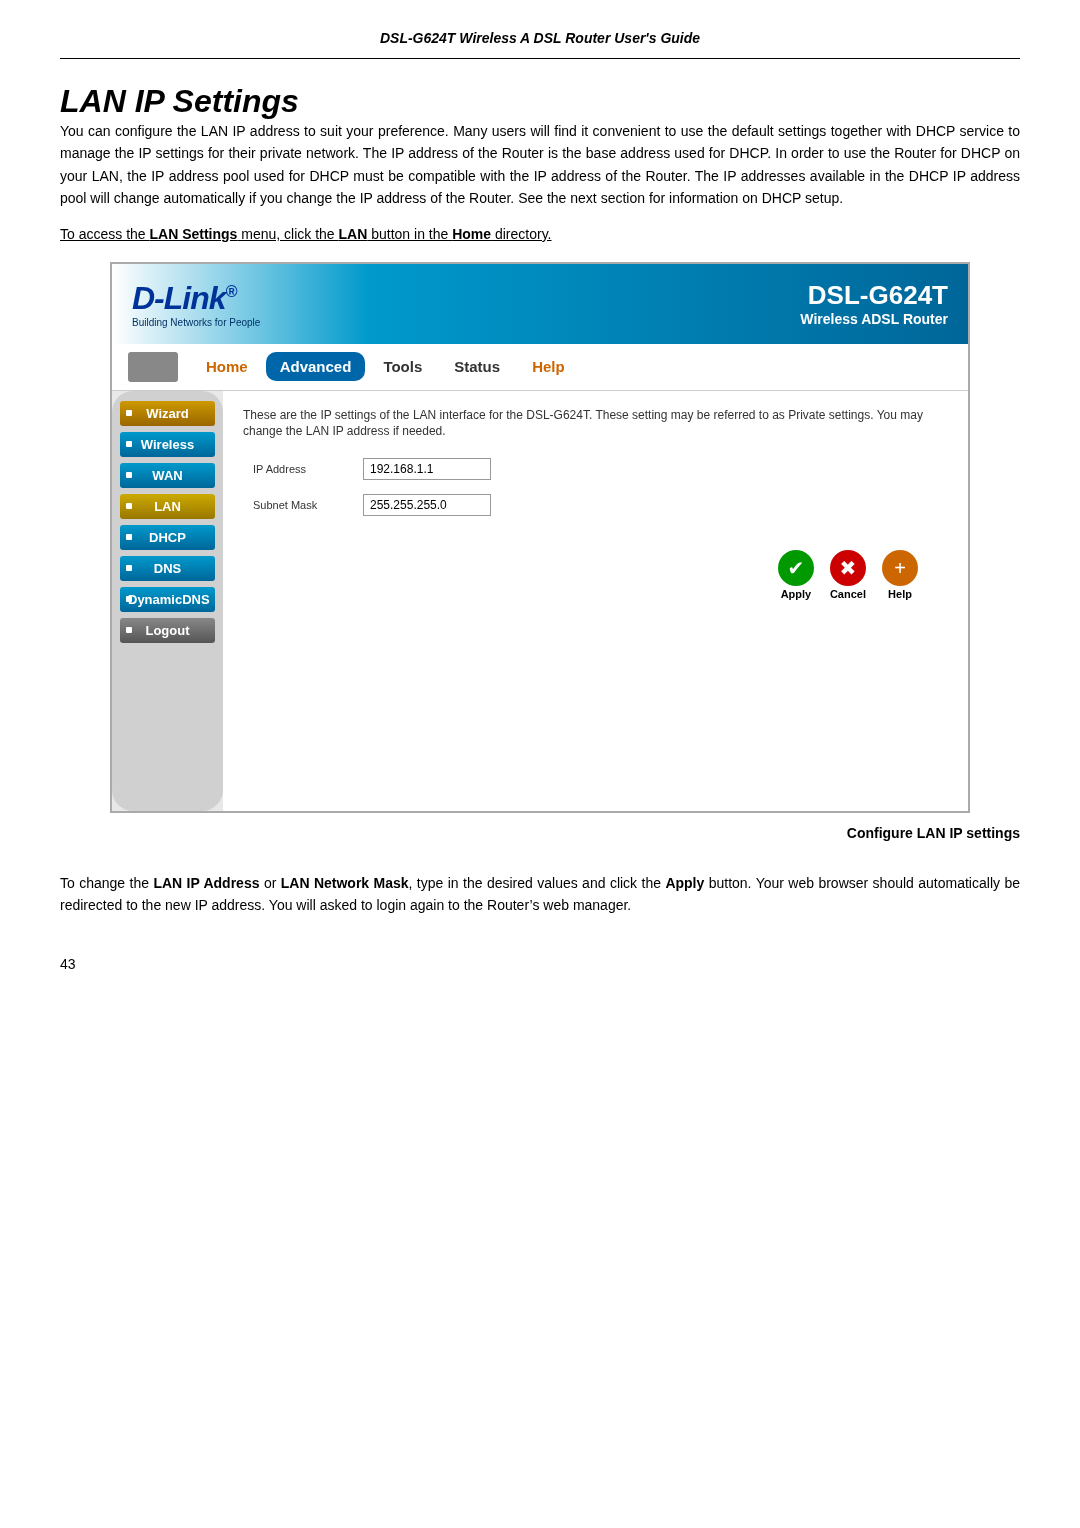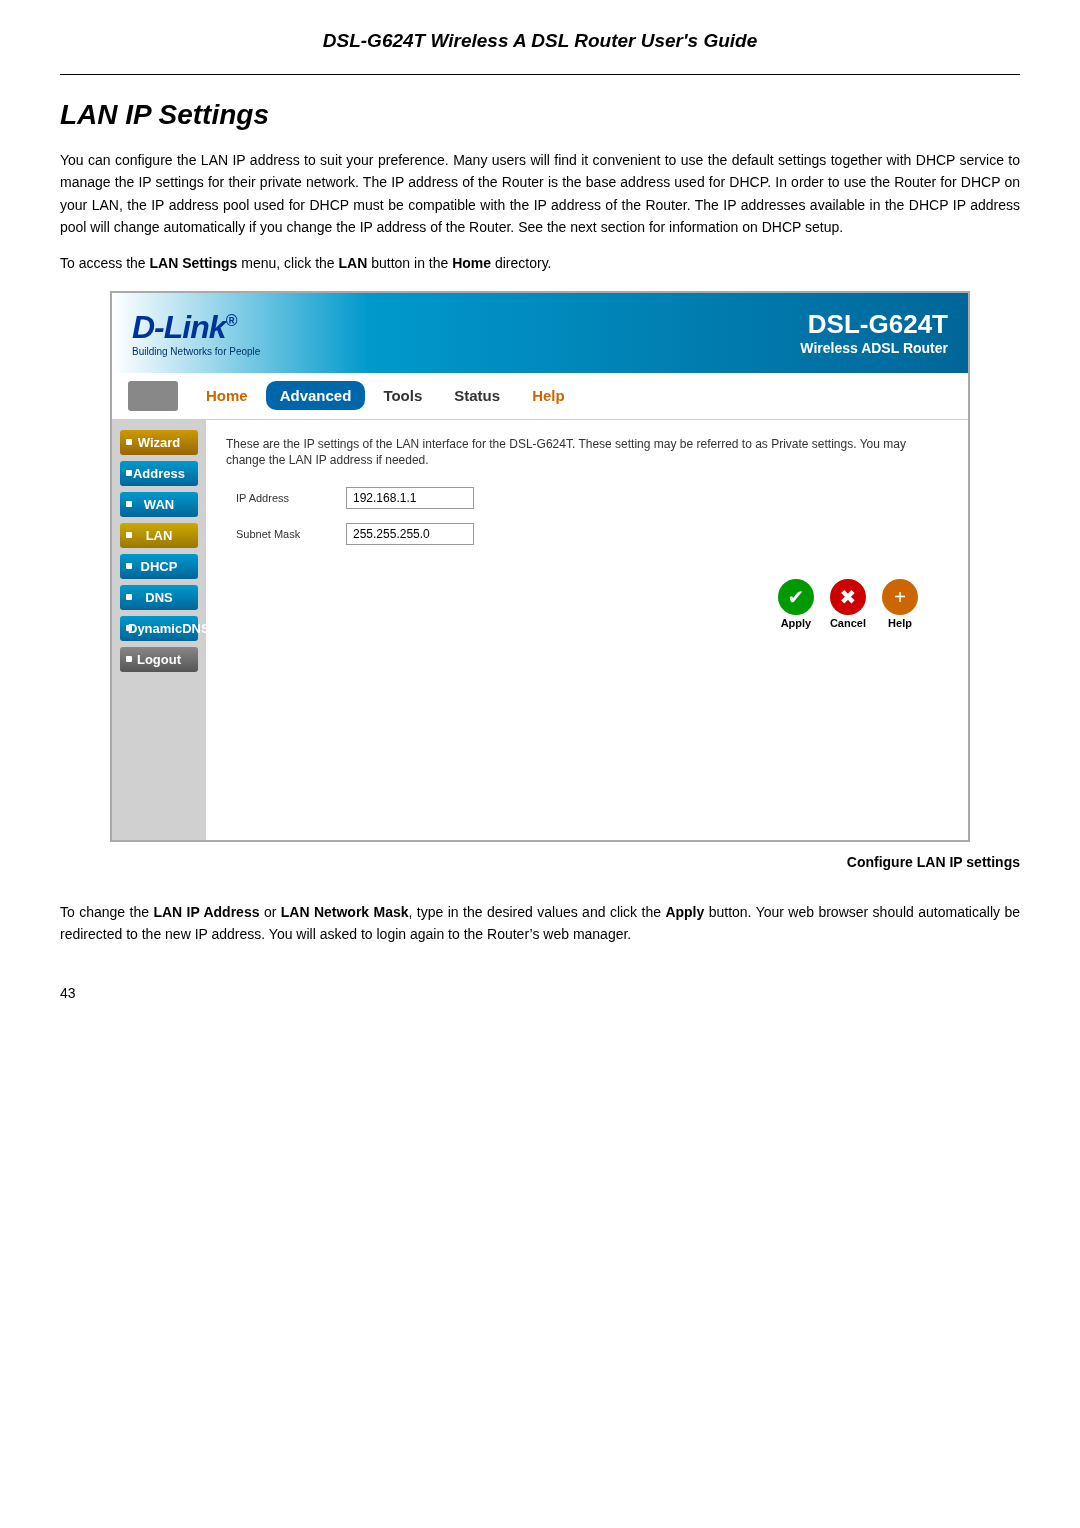--- a/index.html
+++ b/index.html
@@ -10,43 +10,43 @@
       min-height: 1528px;
       padding: 30px 60px;
       font-size: 15px;
       color: #000;
     }
 
     .doc-header {
       text-align: center;
       font-style: italic;
       font-weight: bold;
-      font-size: 19px;
+      font-size: 14px;
       border-bottom: 1px solid #000;
-      padding-bottom: 22px;
+      padding-bottom: 12px;
       margin-bottom: 24px;
     }
 
     .page-title {
-      font-size: 28px;
+      font-size: 32px;
       font-style: italic;
       font-weight: bold;
-      margin-bottom: 18px;
     }
 
     .intro-text {
       font-size: 14px;
       line-height: 1.6;
       margin-bottom: 16px;
       text-align: justify;
     }
 
     .access-text {
       font-size: 14px;
       margin-bottom: 20px;
+      text-decoration: underline;
     }
 
     
     .router-ui {
       border: 2px solid #aaa;
       width: 860px;
       margin: 0 auto 12px auto;
       background: #e8e8e8;
     }
 
@@ -134,26 +134,27 @@
     .nav-tools { color: #333; }
     .nav-status { color: #333; }
     .nav-help { color: #cc6600; }
 
     .router-body {
       display: flex;
       min-height: 420px;
     }
 
     .sidebar {
-      width: 94px;
+      width: 111px;
       background: #d0d0d0;
       padding: 10px 8px;
       display: flex;
       flex-direction: column;
       gap: 6px;
+      border-radius: 21px;
     }
 
     .sidebar-btn {
       display: block;
       padding: 5px 8px;
       font-size: 13px;
       font-weight: bold;
       color: #fff;
       text-align: center;
       border-radius: 3px;
@@ -324,21 +325,21 @@
     <div class="nav-item nav-advanced">Advanced</div>
     <div class="nav-item nav-tools">Tools</div>
     <div class="nav-item nav-status">Status</div>
     <div class="nav-item nav-help">Help</div>
   </div>
 
   <div class="router-body">
 
     <div class="sidebar">
       <div class="sidebar-btn btn-wizard">Wizard</div>
-      <div class="sidebar-btn btn-wireless">Address</div>
+      <div class="sidebar-btn btn-wireless">Wireless</div>
       <div class="sidebar-btn btn-wan">WAN</div>
       <div class="sidebar-btn btn-lan">LAN</div>
       <div class="sidebar-btn btn-dhcp">DHCP</div>
       <div class="sidebar-btn btn-dns">DNS</div>
       <div class="sidebar-btn btn-dynamicdns">DynamicDNS</div>
       <div class="sidebar-btn btn-logout">Logout</div>
     </div>
 
     <div class="main-content">
       <div class="section-desc">These are the IP settings of the LAN interface for the DSL-G624T. These setting may be referred to as Private settings. You may change the LAN IP address if needed.</div>

